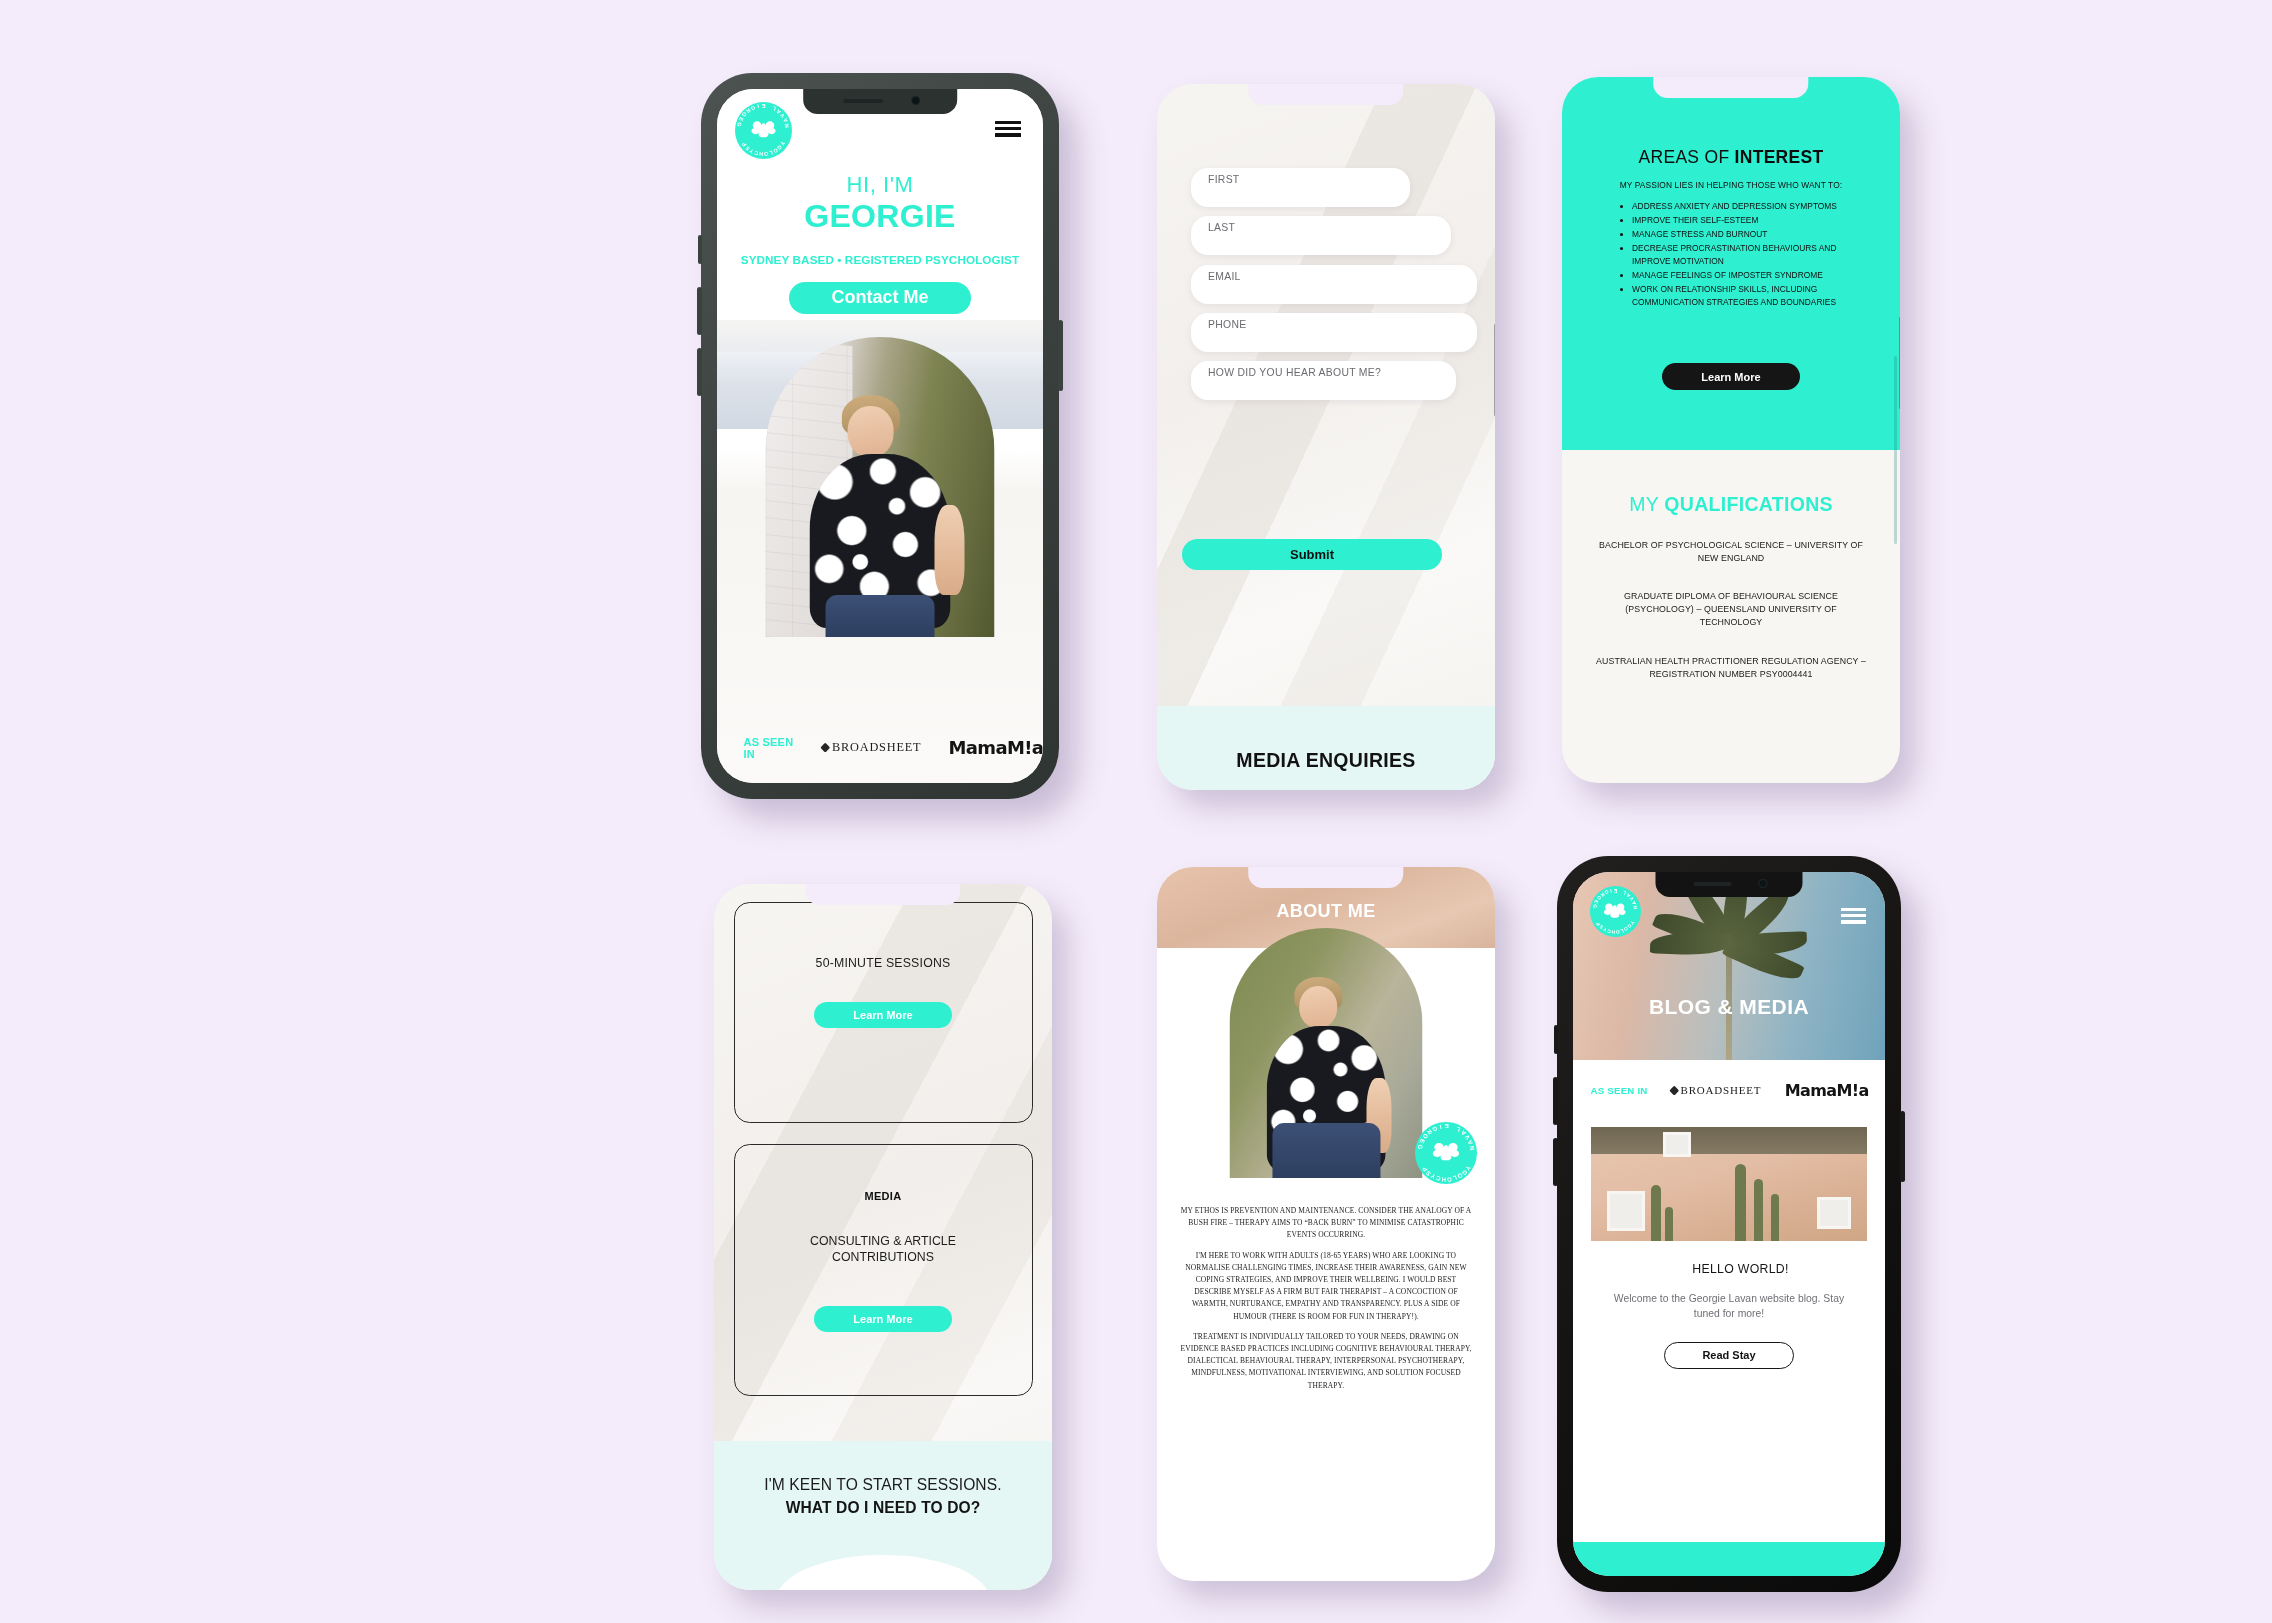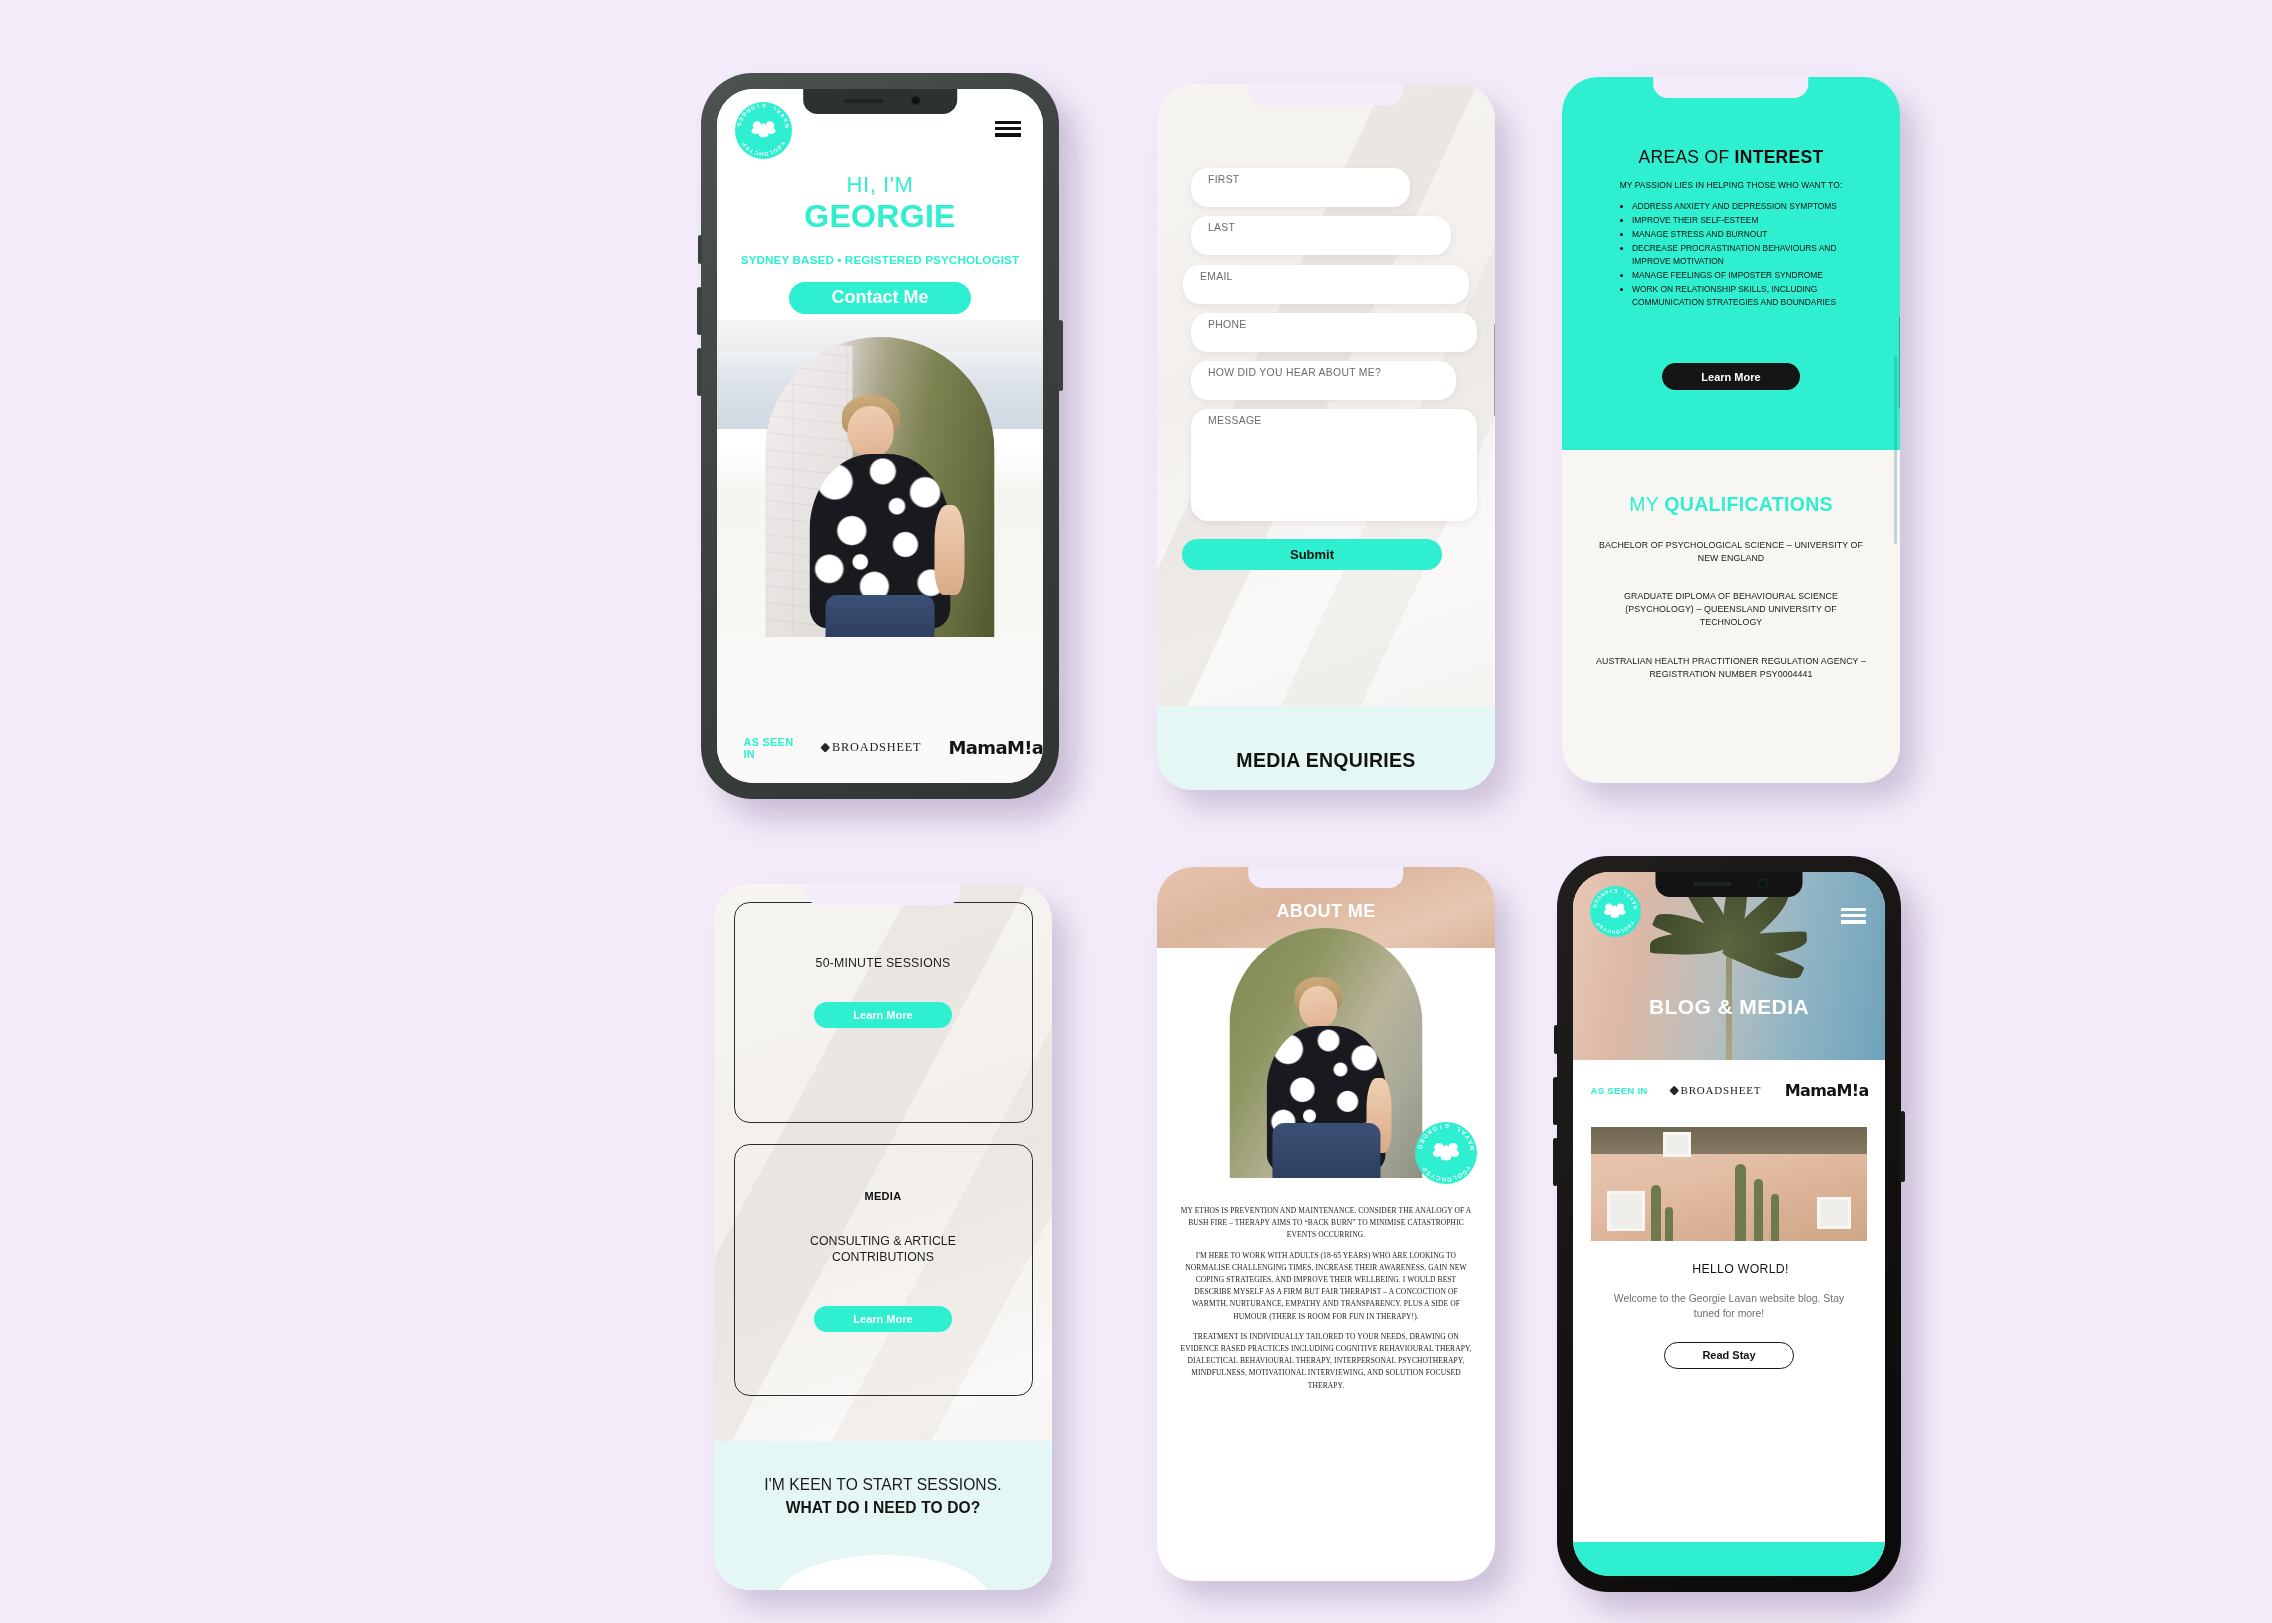--- a/index.html
+++ b/index.html
@@ -439,24 +439,23 @@
   </div>
 
   <div class="phone" id="p2">
     <div class="flat" style="width:100%;height:100%">
       <div class="diag"></div>
       <div class="cutout"></div>
       <div class="edgeline"></div>
 
       <div class="field" style="left:34px;width:219px;top:84px;height:39px;">FIRST</div>
       <div class="field" style="left:34px;width:260px;top:132px;height:39px;">LAST</div>
-      <div class="field" style="left:26px;width:286px;top:181px;height:39px;">EMAIL</div>
+      <div class="field" style="left:34px;width:286px;top:181px;height:39px;">EMAIL</div>
       <div class="field" style="left:34px;width:286px;top:229px;height:39px;">PHONE</div>
       <div class="field" style="left:34px;width:265px;top:277px;height:39px;">HOW DID YOU HEAR ABOUT ME?</div>
-      <div class="field" style="left:34px;width:286px;top:325px;height:112px;">MESSAGE</div>
 
       <div class="pill mint submit" style="top:455px;">Submit</div>
 
       <div class="mintband"></div>
       <div class="media-enq">MEDIA ENQUIRIES</div>
     </div>
   </div>
 
   <div class="phone" id="p3">
     <div class="flat" style="width:100%;height:100%">

